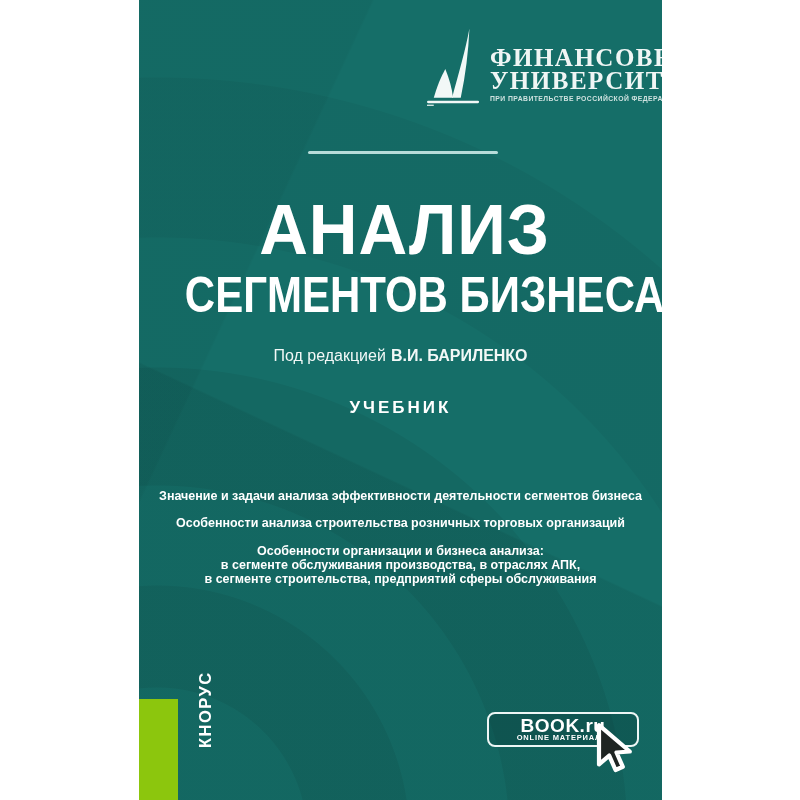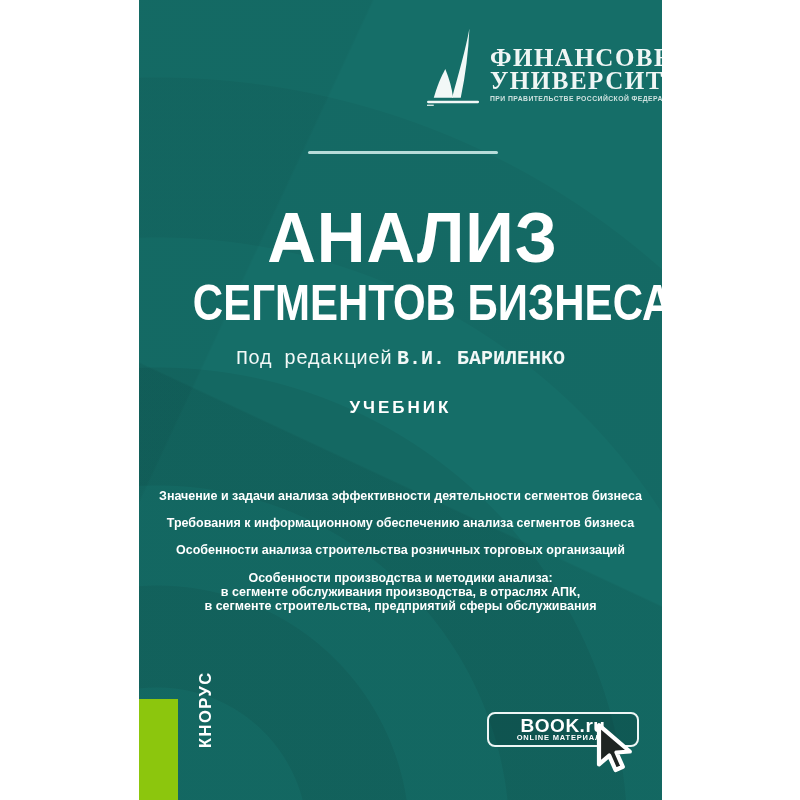--- a/index.html
+++ b/index.html
@@ -37,21 +37,21 @@
   
   .divider {
     position:absolute; left:169px; top:151px; width:190px; height:3px;
     background:#b7dcd9; border-radius:2px;
   }
   
   .title { position:absolute; top:194px; left:0; width:100%; text-align:center; color:#ffffff; }
   .title-1 { display:block; font-weight:bold; font-size:71px; line-height:64px; letter-spacing:1px; transform:scaleX(0.95); white-space:nowrap; }
   .title-2 { display:block; margin-top:10px; font-weight:bold; font-size:50px; line-height:46px; transform:scaleX(0.84); white-space:nowrap; }
   
-  .editor { position:absolute; top:347px; left:0; width:100%; text-align:center; color:#f2f8f7; font-size:20px;font-family:Liberation Mono, monospace; }
+  .editor { position:absolute; top:347px; left:0; width:100%; text-align:center; color:#f2f8f7; font-size:16px; }
   .editor-prefix { margin-right:5px; }
   .editor-name { font-weight:bold; }
   
   .booktype {
     position:absolute; top:398px; left:0; width:100%; text-align:center;
     color:#ffffff; font-size:17px; font-weight:bold; letter-spacing:3px;
   }
   
   .topics {
     position:absolute; top:490px; left:0; width:100%; text-align:center;
@@ -92,37 +92,36 @@
       </svg>
       <div class="uni-text">
         <div class="uni-line">ФИНАНСОВЫЙ</div>
         <div class="uni-line">УНИВЕРСИТЕТ</div>
         <div class="uni-caption">ПРИ ПРАВИТЕЛЬСТВЕ РОССИЙСКОЙ ФЕДЕРАЦИИ</div>
       </div>
     </div>
 
     <div class="divider"></div>
 
-    <h1 class="title" style="margin:12px; font-weight:normal;">
+    <h1 class="title" style="margin:4px; font-weight:normal;">
       <span class="title-1">АНАЛИЗ</span>
       <span class="title-2">СЕГМЕНТОВ БИЗНЕСА</span>
     </h1>
 
     <div class="editor">
       <span class="editor-prefix">Под редакцией</span><span class="editor-name">В.И. БАРИЛЕНКО</span>
     </div>
 
     <div class="booktype">УЧЕБНИК</div>
 
     <div class="topics">
       <div class="topic">Значение и задачи анализа эффективности деятельности сегментов бизнеса</div>
-      <div class="topic">Требования к информационному обеспечению анализа сегментов бизнеса</div>
       <div class="topic">Особенности анализа строительства розничных торговых организаций</div>
       <div class="topic-group">
-        <div>Особенности производства и методики анализа:</div>
+        <div>Особенности организации и бизнеса анализа:</div>
         <div>в сегменте обслуживания производства, в отраслях АПК,</div>
         <div>в сегменте строительства, предприятий сферы обслуживания</div>
       </div>
     </div>
 
     <div class="lime-block"></div>
     <div class="knorus">КНОРУС</div>
 
     <div class="bookru">
       <div class="bookru-title">BOOK.ru</div>

